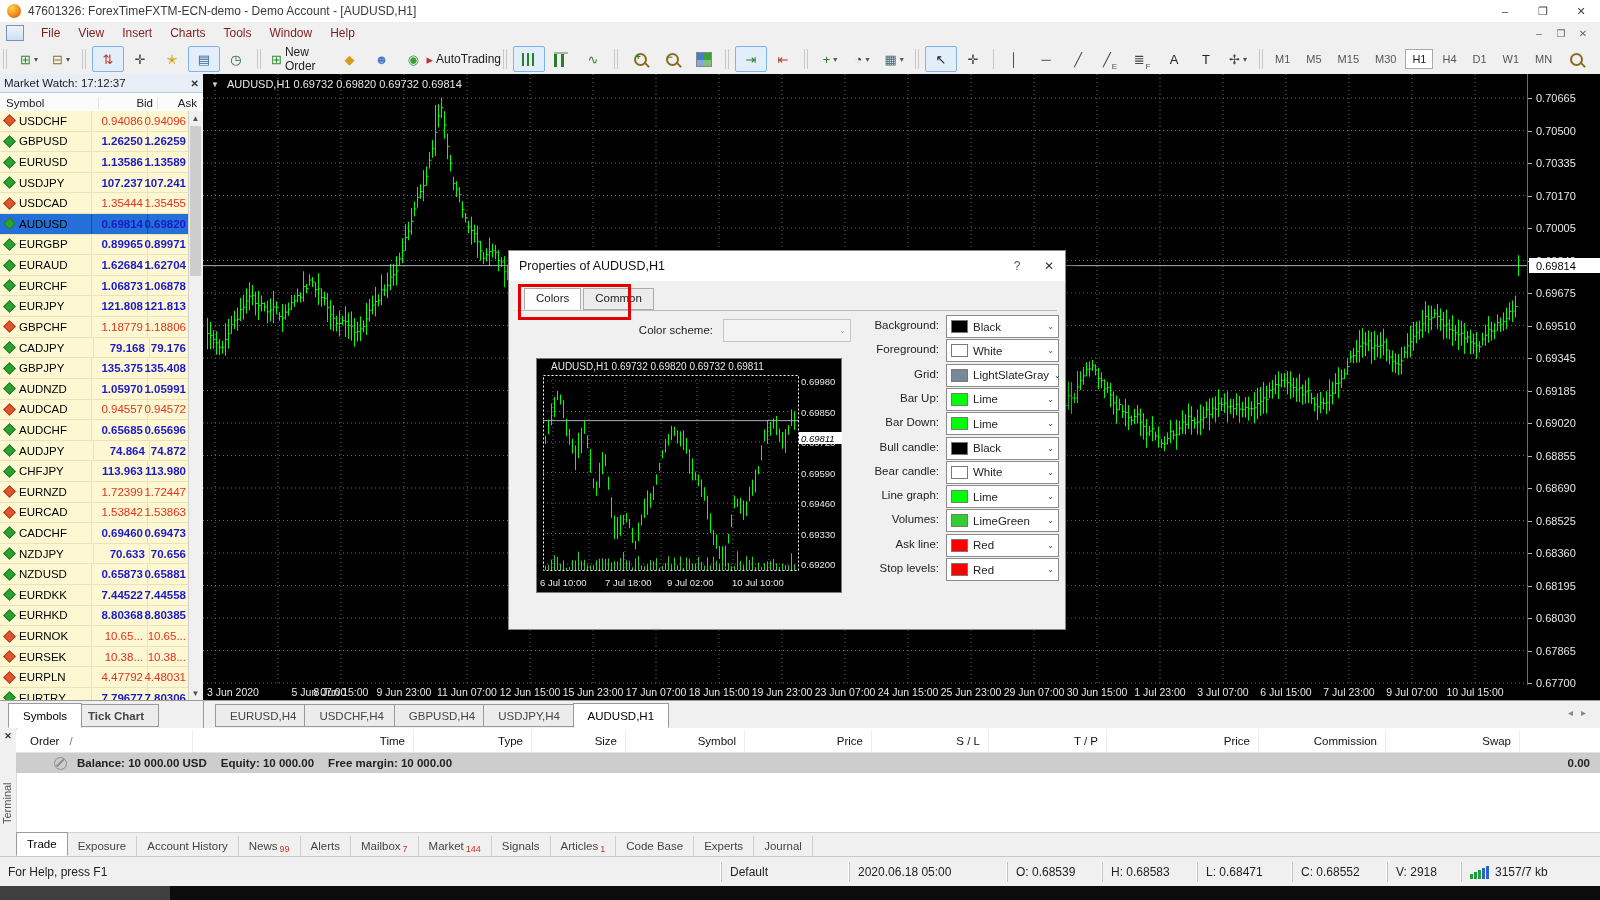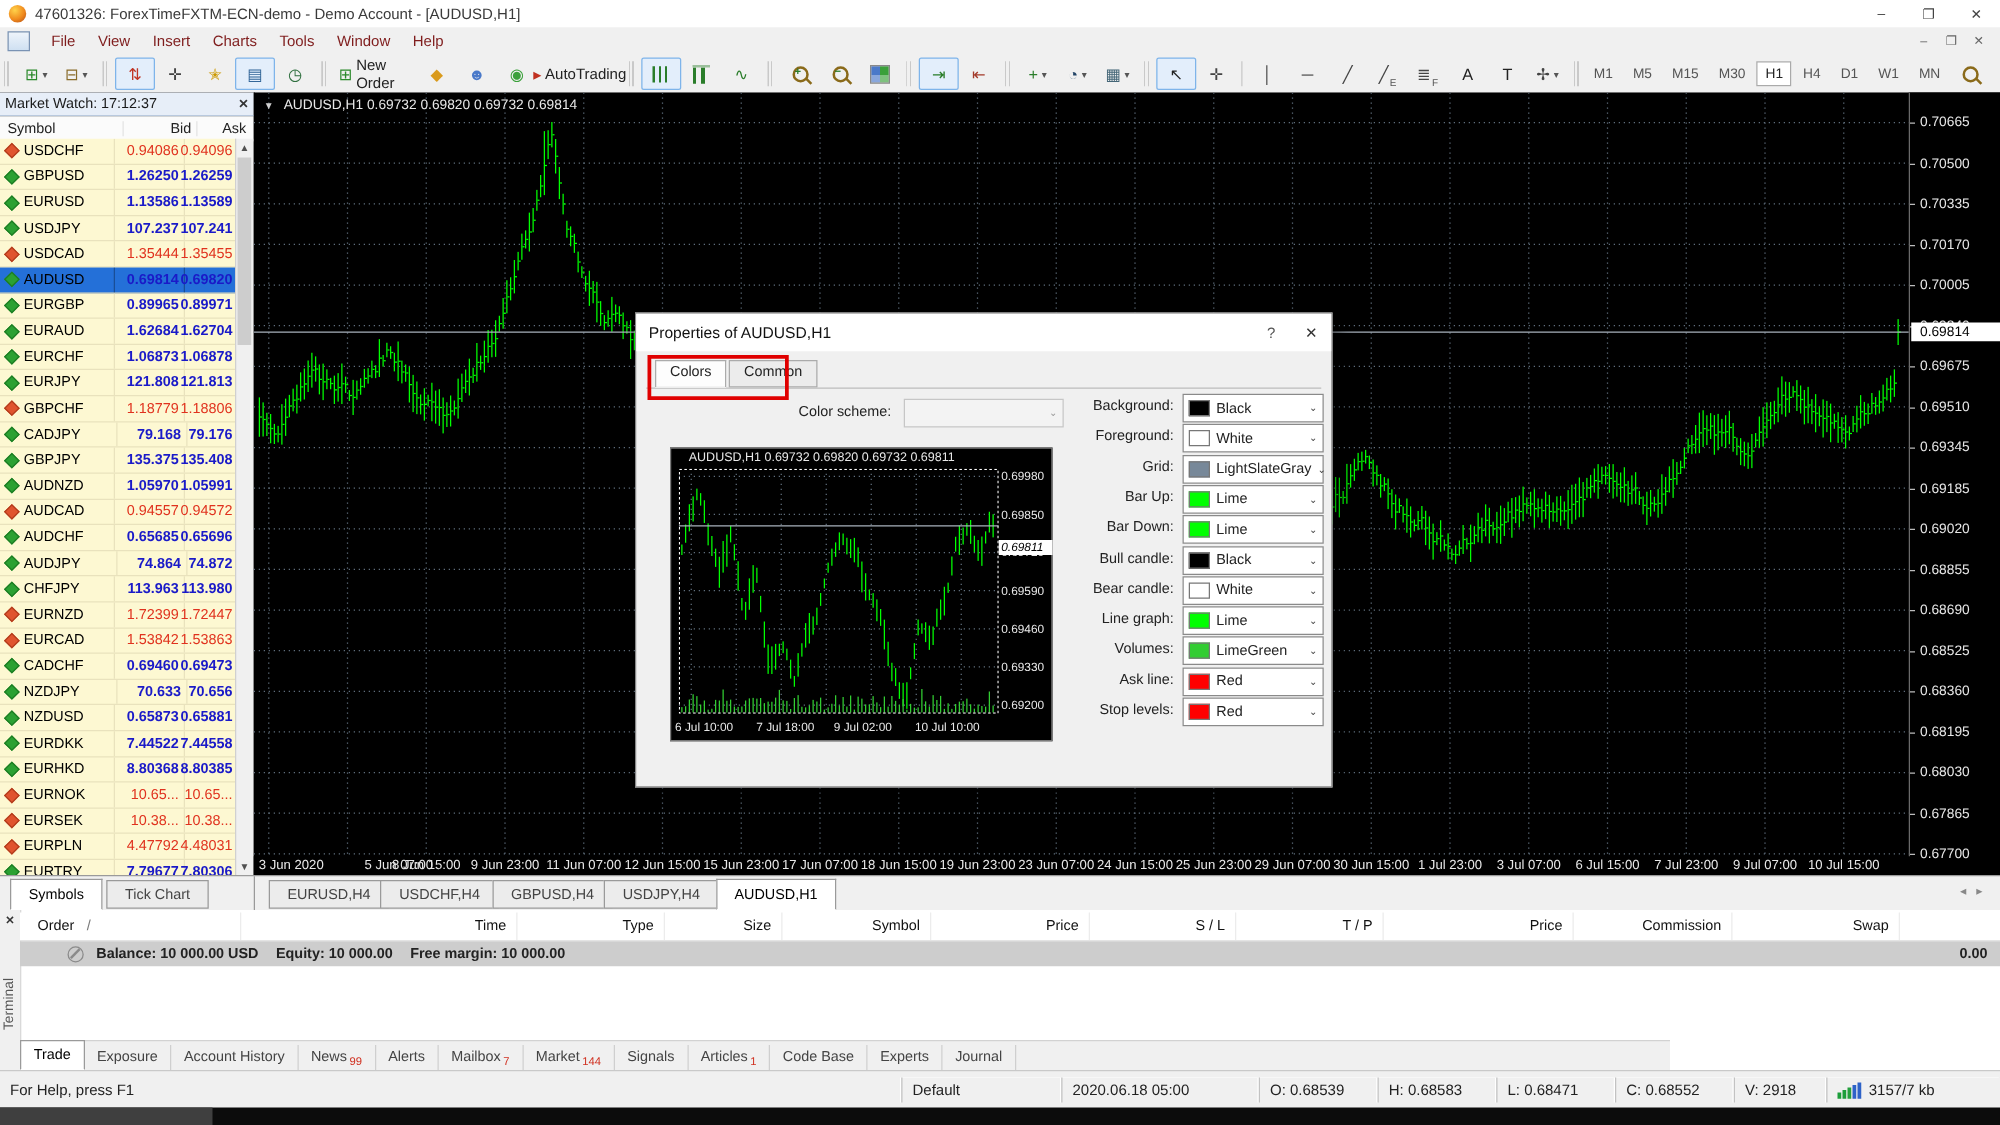--- a/index.html
+++ b/index.html
@@ -29,21 +29,21 @@
   .g-bars{width:14px;height:13px;background:repeating-linear-gradient(90deg,#2a7d2a 0 2px,transparent 2px 5px);}
   .g-candles{width:14px;height:13px;background:repeating-linear-gradient(90deg,#2a7d2a 0 3px,transparent 3px 7px);border-top:2px solid #9bbf9b;}
   .g-tiles{width:14px;height:13px;background:linear-gradient(90deg,#4a79c9 50%,#3aa03a 50%);border:1px solid #888;box-shadow:inset 0 -6px 0 rgba(255,255,255,.35);}
   .g-mag{width:9px;height:9px;border:2px solid #8a6a1a;border-radius:50%;position:relative;}
   .g-mag:after{content:"";position:absolute;width:6px;height:2px;background:#8a6a1a;right:-5px;bottom:-2px;transform:rotate(45deg);}
   .g-mag .pm{position:absolute;left:0px;top:-3px;font-size:9px;font-weight:bold;color:#2a7d2a;}
   .tf-btn{font-size:11px;color:#555;padding:3px 6px;border:1px solid transparent;margin:0 1px;}
   .tf-btn.active{background:#fff;border-color:#aaa;color:#222;}
   .tb-right{margin-left:auto;display:flex;align-items:center;gap:14px;padding-right:14px;}
   
-  .mw{position:absolute;left:0;top:74px;width:203px;height:626px;background:#000000;border-right:1px solid #9a9a9a;}
+  .mw{position:absolute;left:0;top:74px;width:203px;height:626px;background:#ec4899;border-right:1px solid #9a9a9a;}
   .mw-header{height:18px;background:#e7eef8;border-bottom:1px solid #b9c9de;display:flex;align-items:center;padding:0 4px;font-size:11.5px;color:#1a1a1a;}
   .mw-close{margin-left:auto;font-size:10px;color:#333;font-weight:bold;}
   .mw-cols{height:19px;display:flex;align-items:center;border-bottom:1px solid #c9c9c9;background:#fbfbfb;font-size:11.5px;}
   .mw-colsym{width:92px;padding-left:6px;}
   .mw-colbid{width:54px;text-align:right;padding-right:4px;border-left:1px solid #e3e3e3;}
   .mw-colask{width:39px;text-align:right;padding-right:2px;border-left:1px solid #e3e3e3;}
   .mw-body{position:absolute;left:0;top:37px;width:189px;bottom:0;background:#fdf8d2;overflow:hidden;}
   .mw-row{height:19.62px;display:flex;align-items:center;border-bottom:1px solid #e9e2bd;font-size:11.5px;}
   .mw-sym{width:92px;display:flex;align-items:center;gap:5px;padding-left:5px;color:#000;}
   .mw-bid{width:54px;text-align:right;padding-right:4px;border-left:1px solid #e9e2bd;align-self:stretch;display:flex;align-items:center;justify-content:flex-end;}
@@ -79,21 +79,21 @@
   .term-close{position:absolute;left:2px;top:2px;width:12px;height:12px;font-size:9px;font-weight:bold;color:#333;display:flex;align-items:center;justify-content:center;}
   .term-side{position:absolute;left:1px;top:30px;width:14px;height:90px;writing-mode:vertical-rl;transform:rotate(180deg);font-size:11px;color:#555;text-align:center;}
   .t-head{position:absolute;left:16px;top:2px;height:22px;display:flex;border-bottom:1px solid #e4e4e4;background:#fff;}
   .t-col{display:flex;align-items:center;justify-content:flex-end;padding-right:8px;border-right:1px solid #ececec;font-size:11.5px;color:#111;}
   .t-col.first{justify-content:flex-start;padding-left:14px;gap:10px;}
   .t-balance{position:absolute;left:16px;top:25px;width:1584px;height:20px;background:#cdcdcd;display:flex;align-items:center;font-weight:bold;font-size:11.5px;}
   .bal-dot{width:11px;height:11px;border:1.5px solid #8a8a8a;border-radius:50%;margin:0 10px 0 38px;position:relative;}
   .bal-dot:after{content:"";position:absolute;left:0;top:4px;width:10px;height:1.5px;background:#8a8a8a;transform:rotate(-45deg);}
   .bal-seg{margin-right:14px;}
   .bal-profit{margin-left:auto;padding-right:10px;}
-  .t-tabs{position:absolute;left:16px;bottom:0;width:1320px;height:23px;background:#f0f0f0;border-top:1px solid #d2d2d2;display:flex;align-items:flex-end;}
+  .t-tabs{position:absolute;left:16px;bottom:0;width:1584px;height:23px;background:#f0f0f0;border-top:1px solid #d2d2d2;display:flex;align-items:flex-end;}
   .t-tab{height:20px;padding:0 10px;display:flex;align-items:center;color:#444;font-size:11.5px;border-right:1px solid #cfcfcf;white-space:nowrap;}
   .t-tab.active{background:#fff;border:1px solid #9a9a9a;border-bottom-color:#fff;height:22px;color:#000;}
   .t-badge{color:#d03020;font-size:9px;margin-left:2px;position:relative;top:3px;}
   
   .status{position:absolute;left:0;top:856px;width:1600px;height:30px;background:#f0f0f0;border-top:1px solid #c9c9c9;display:flex;align-items:center;font-size:12px;}
   .st-cell{height:20px;display:flex;align-items:center;padding:0 8px;border-left:1px solid #c2c2c2;box-shadow:-1px 0 0 #fff;white-space:nowrap;color:#222;}
   .st-help{flex:1;border-left:none;box-shadow:none;padding-left:8px;}
   .sigbars{display:flex;align-items:flex-end;gap:1px;margin-right:6px;}
   .sigbars span{width:3px;display:block;}
   .bottomstrip{position:absolute;left:0;top:886px;width:1600px;height:14px;background:#0c0c0c;}
@@ -1553,21 +1553,21 @@
         <div class="ta-label" style="left: 1020px; transform: translateX(-50%);">3 Jul 07:00</div>
         <div class="ta-label" style="left: 1083px; transform: translateX(-50%);">6 Jul 15:00</div>
         <div class="ta-label" style="left: 1146px; transform: translateX(-50%);">7 Jul 23:00</div>
         <div class="ta-label" style="left: 1209px; transform: translateX(-50%);">9 Jul 07:00</div>
         <div class="ta-label" style="left: 1272px; transform: translateX(-50%);">10 Jul 15:00</div>
       </div>
   </div>
 
   <div class="subbar" id="subbar">
       <div class="btab active" style="left: 8px;">Symbols</div>
-      <div class="btab" style="left: 85px;">Tick Chart</div>
+      <div class="btab" style="left: 73px; font-weight: bold;">Tick Chart</div>
       <div style="position: absolute; left: 203px; top: 0px; width: 1px; height: 28px; background: rgb(154, 154, 154);"></div>
       <div class="btab" style="left: 215px;">EURUSD,H4</div>
       <div class="btab" style="left: 304.4px;">USDCHF,H4</div>
       <div class="btab" style="left: 393.8px;">GBPUSD,H4</div>
       <div class="btab" style="left: 483.2px;">USDJPY,H4</div>
       <div class="btab active" style="left: 572.6px;">AUDUSD,H1</div>
       <div class="tabscroll">
         <span>◂</span>
         <span>▸</span>
       </div>

